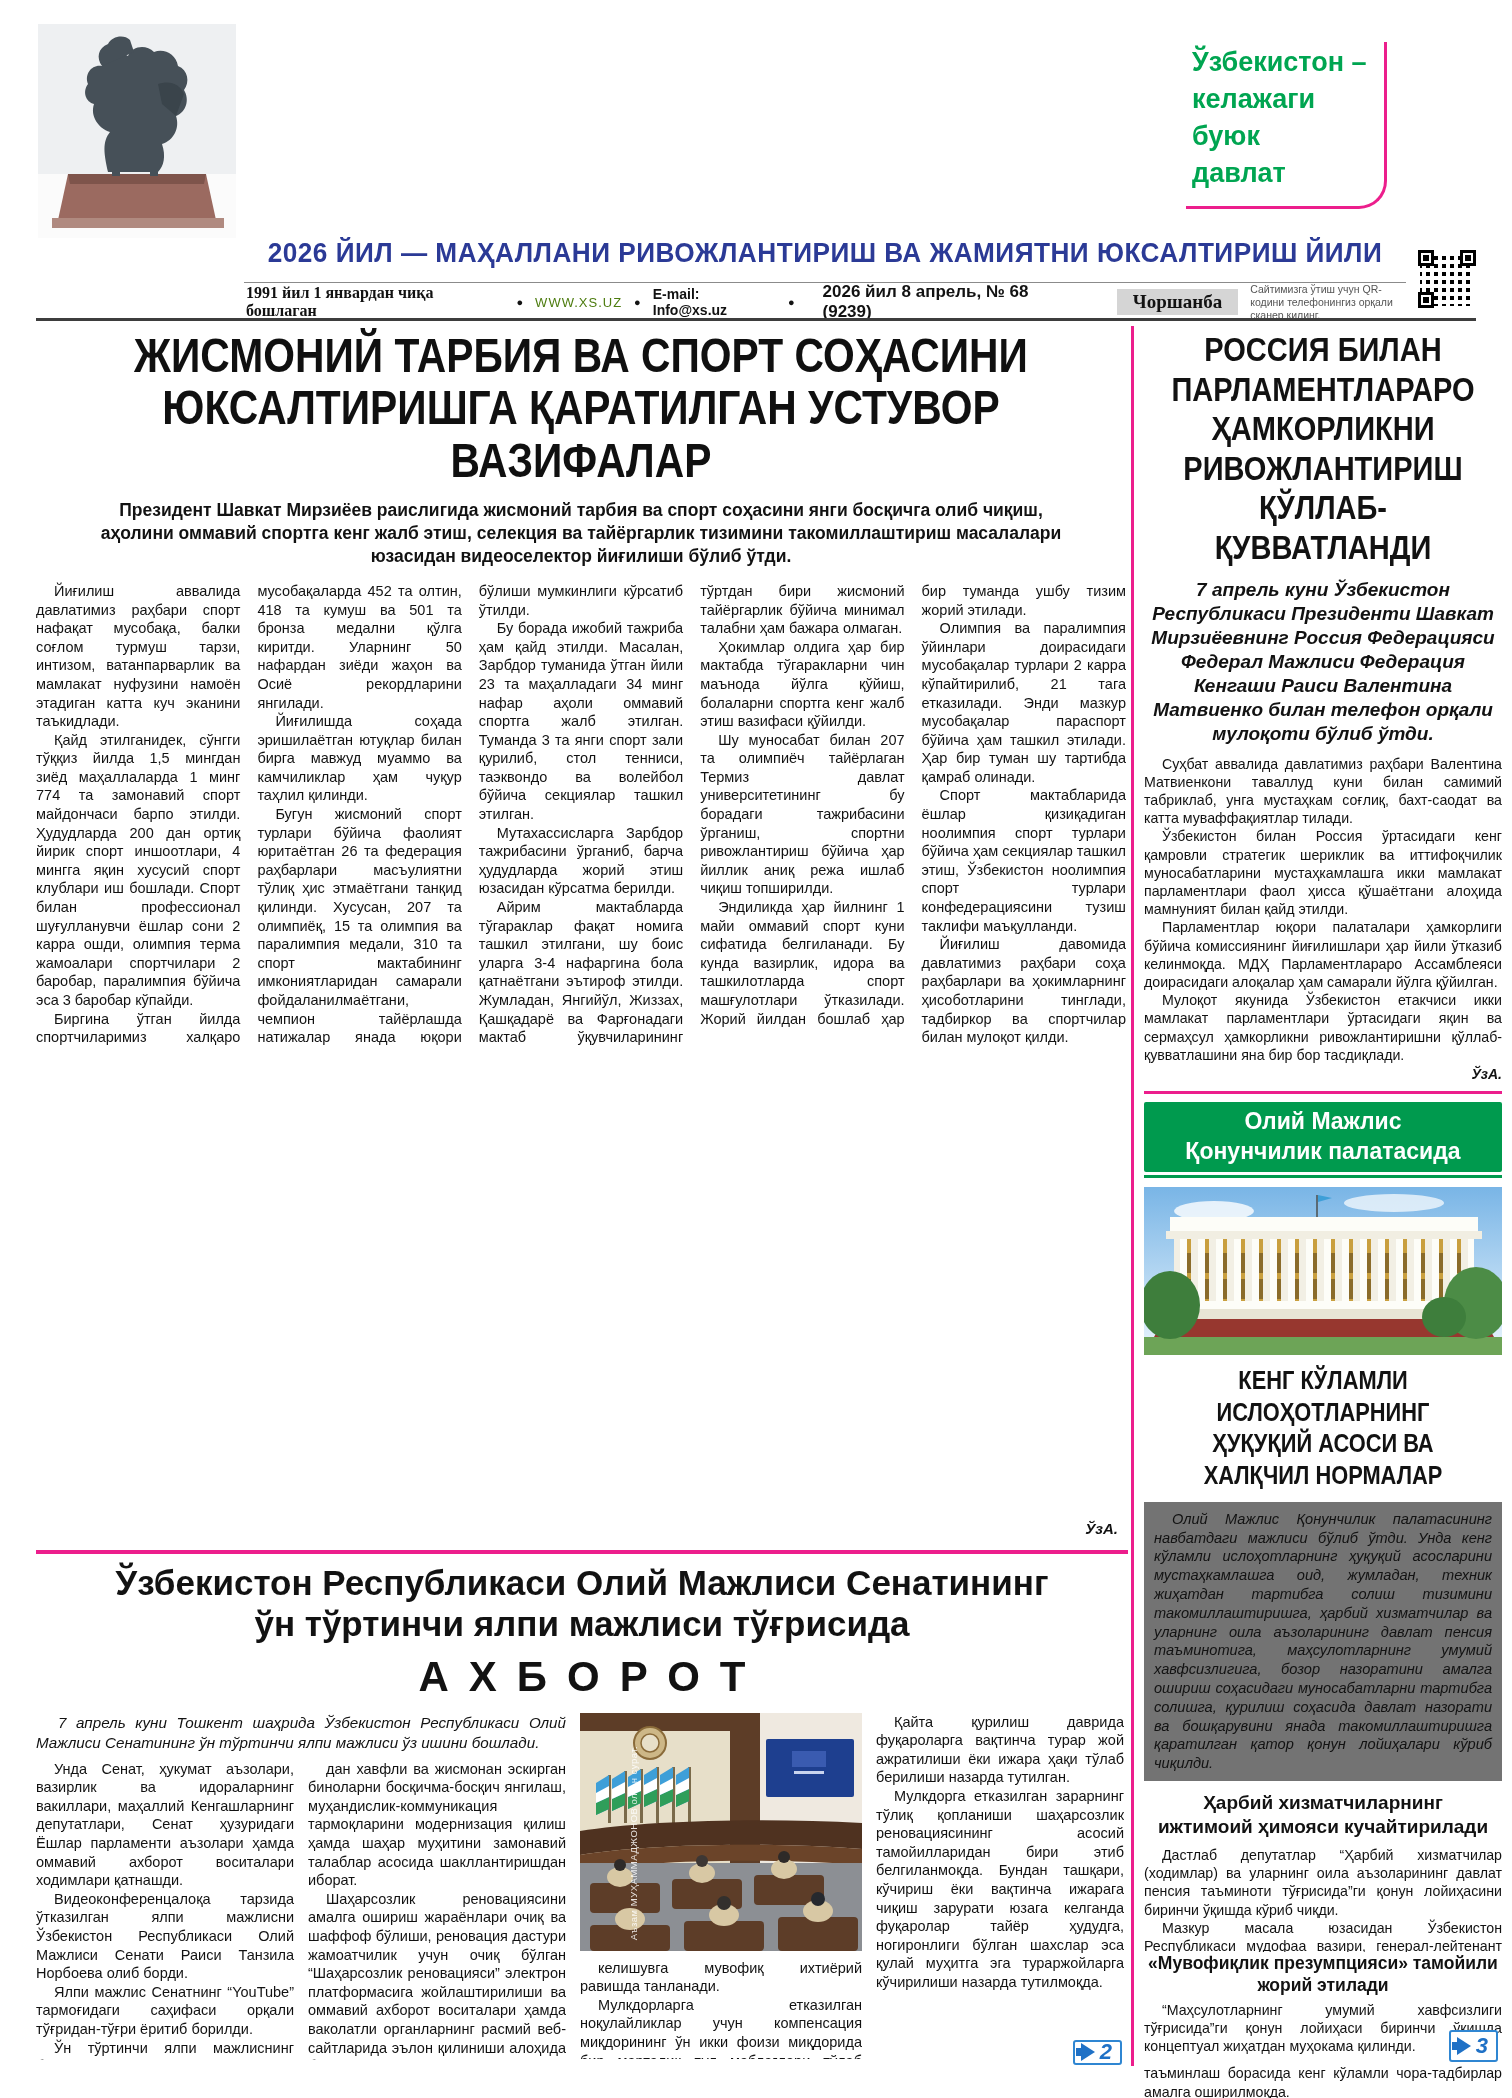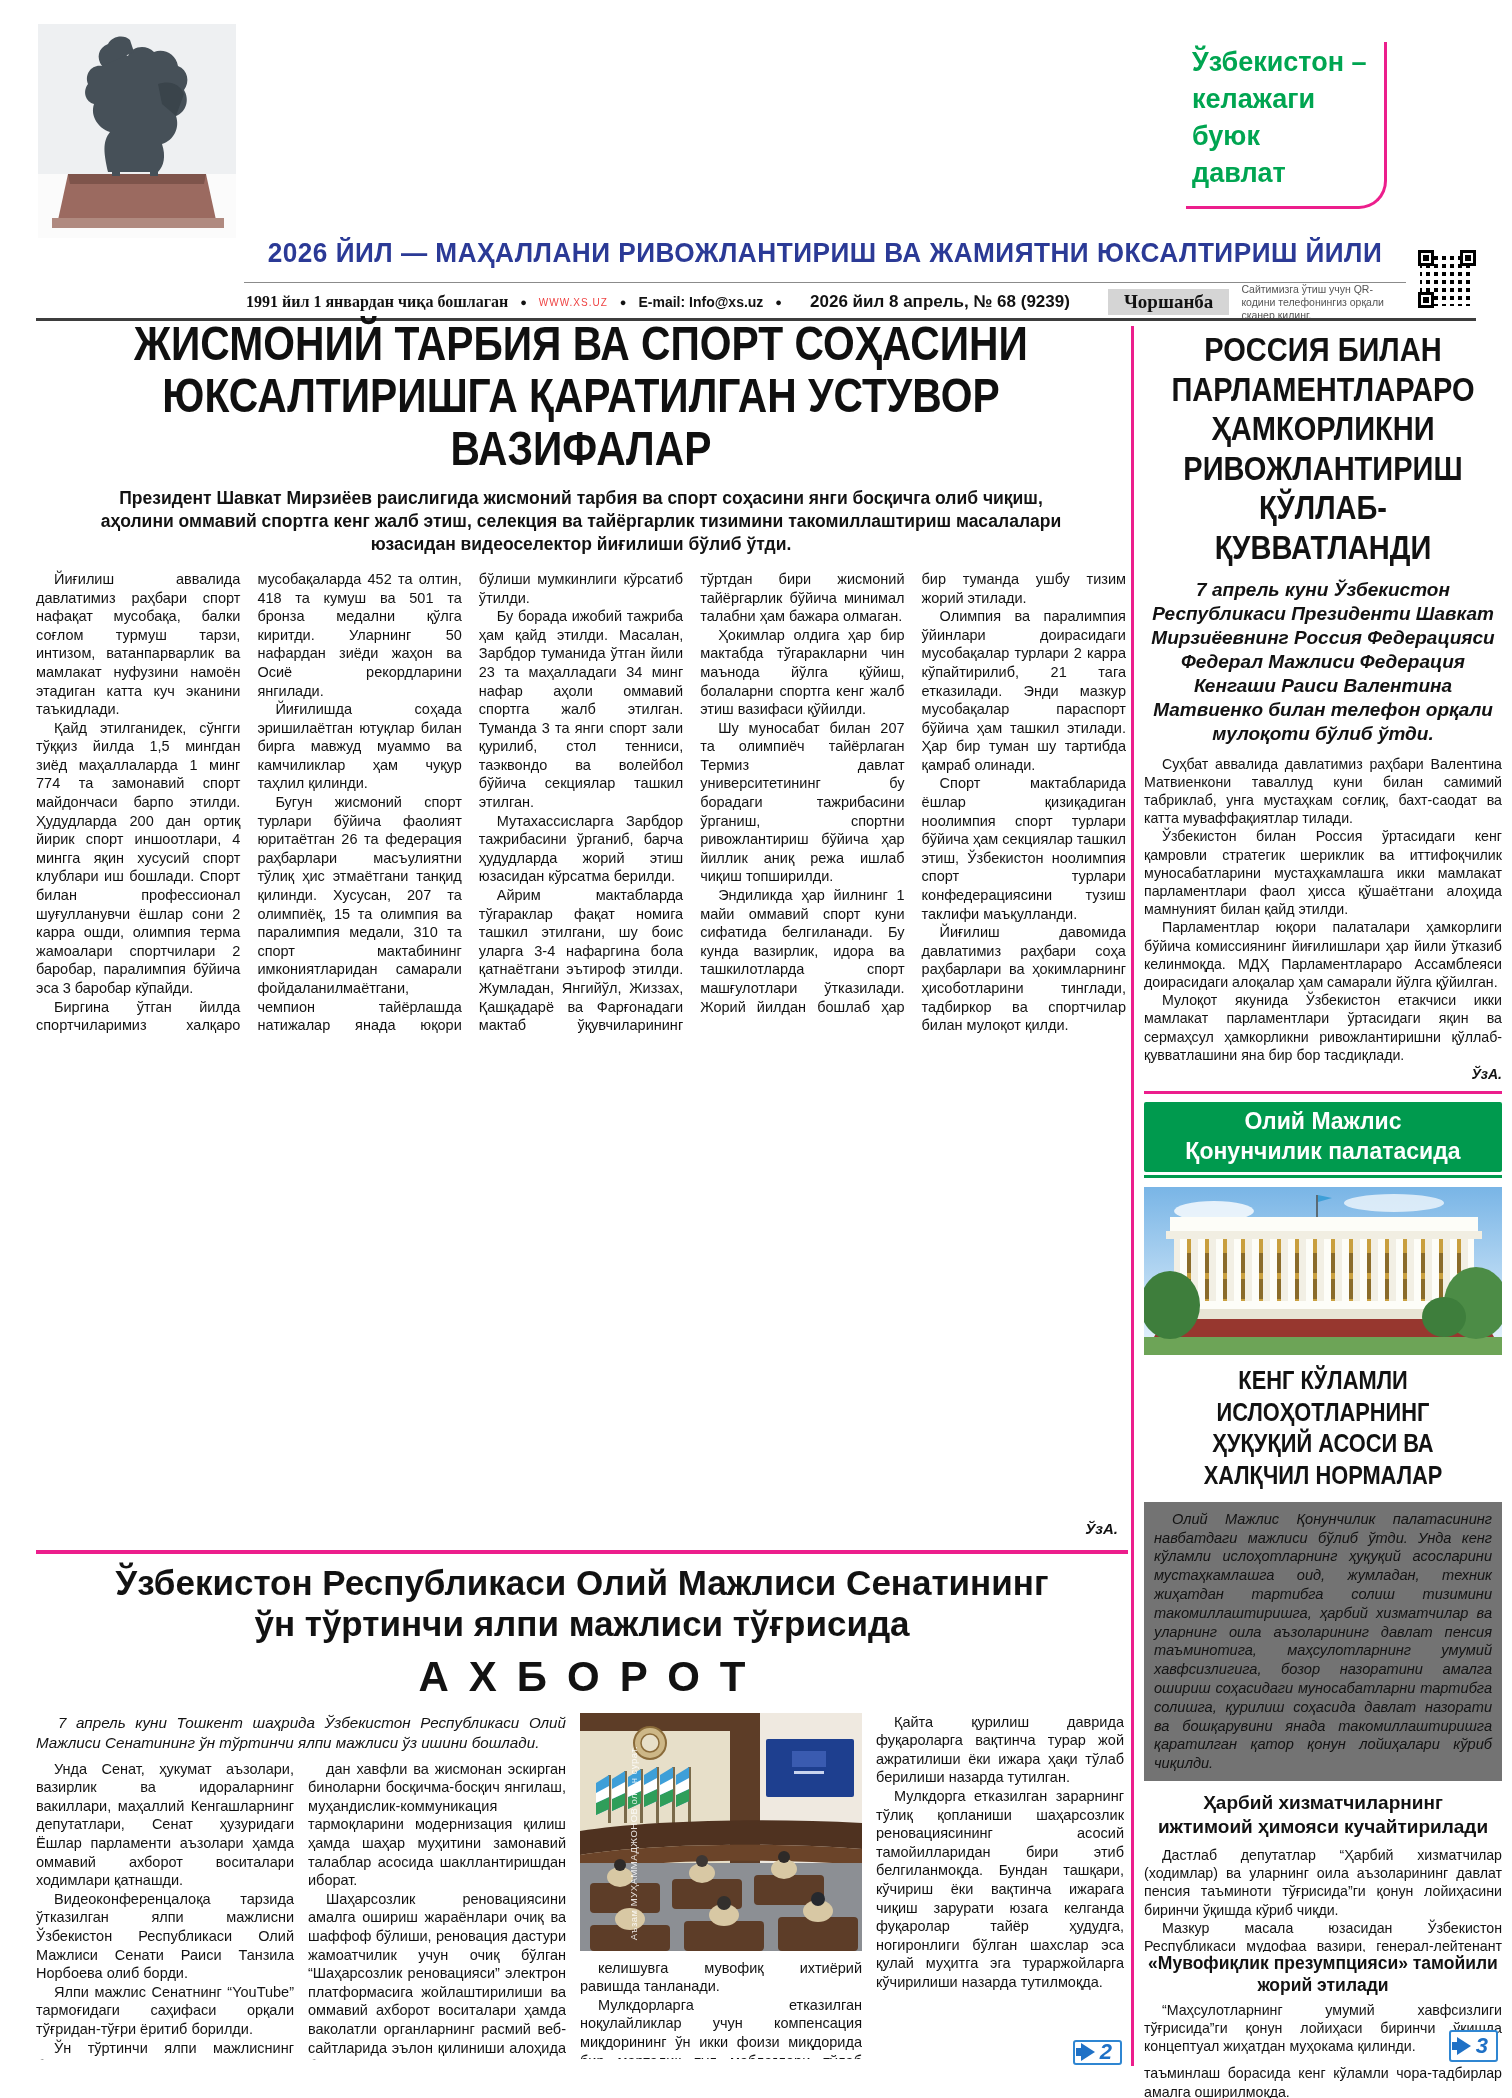--- a/index.html
+++ b/index.html
@@ -15,37 +15,37 @@
   .slogan{position:absolute;left:1186px;top:42px;width:176px;height:152px;padding:2px 16px 10px 6px;
         border-right:3px solid #ec1e8c;border-bottom:3px solid #ec1e8c;border-bottom-right-radius:28px;
         color:#00a551;font-weight:bold;font-size:27px;line-height:37px;}
   .banner{position:absolute;left:250px;top:238px;width:1150px;text-align:center;
         font-size:27px;font-weight:bold;color:#2b3a96;letter-spacing:.5px;transform:scaleX(.97);}
   .rule-thin{position:absolute;left:244px;top:282px;width:1162px;height:1px;background:#8b8b8b;}
   .dateline{position:absolute;left:246px;top:287px;width:1160px;height:30px;
         display:flex;align-items:center;gap:12px;font-size:15px;}
   .founded{font-family:"Liberation Serif",serif;font-weight:bold;font-size:16px;}
   .dot{font-size:11px;}
-  .site{color:#ef4444;font-size:10px;letter-spacing:1px;}
+  .site{color:#4d7c0f;font-size:13px;letter-spacing:1px;}
   .email{font-size:14px;font-weight:bold;}
   .issue{font-weight:bold;font-size:17px;margin-left:16px;}
   .weekday{font-family:"Liberation Serif",serif;font-weight:bold;font-size:19px;
         background:#d5d5d5;padding:2px 16px;margin-left:26px;}
   .qrhint{font-size:10.5px;color:#555;width:158px;line-height:13px;}
   .qr{position:absolute;left:1418px;top:250px;width:58px;height:58px;background:
       repeating-linear-gradient(0deg,#000 0 4px,#fff 4px 8px),
       repeating-linear-gradient(90deg,#000 0 4px,#fff 4px 8px);
       background-blend-mode:lighten;outline:4px solid #fff;outline-offset:-2px;}
   .fndr{position:absolute;width:16px;height:16px;border:3px solid #000;background:#fff;box-sizing:border-box;}
   .fndr::after{content:"";position:absolute;left:2px;top:2px;width:6px;height:6px;background:#000;}
   .fndr.tl{left:0;top:0}.fndr.tr{right:0;top:0}.fndr.bl{left:0;bottom:0}
   .rule-dark{position:absolute;left:36px;top:318px;width:1440px;height:3px;background:#3d3d3d;}
 
   
-  .main{position:absolute;left:36px;top:318px;width:1090px;}
+  .main{position:absolute;left:36px;top:330px;width:1090px;}
   .main-h1{font-size:48px;font-weight:800;line-height:1.09;text-align:center;color:#101010;
         transform:scaleX(.85);transform-origin:50% 0;letter-spacing:0;}
   .standfirst{width:985px;margin:12px auto 0;text-align:center;font-weight:bold;
         font-size:17.5px;line-height:23px;}
   .cols{margin-top:14px;height:1026px;column-count:5;column-gap:17px;
         font-size:14.5px;line-height:18.6px;text-align:justify;overflow:hidden;}
   .cols p,.newsp p{margin:0;text-indent:18px;}
   .uza-main{position:absolute;left:36px;top:1520px;width:1082px;text-align:right;
         font-weight:bold;font-style:italic;font-size:15px;}
 

